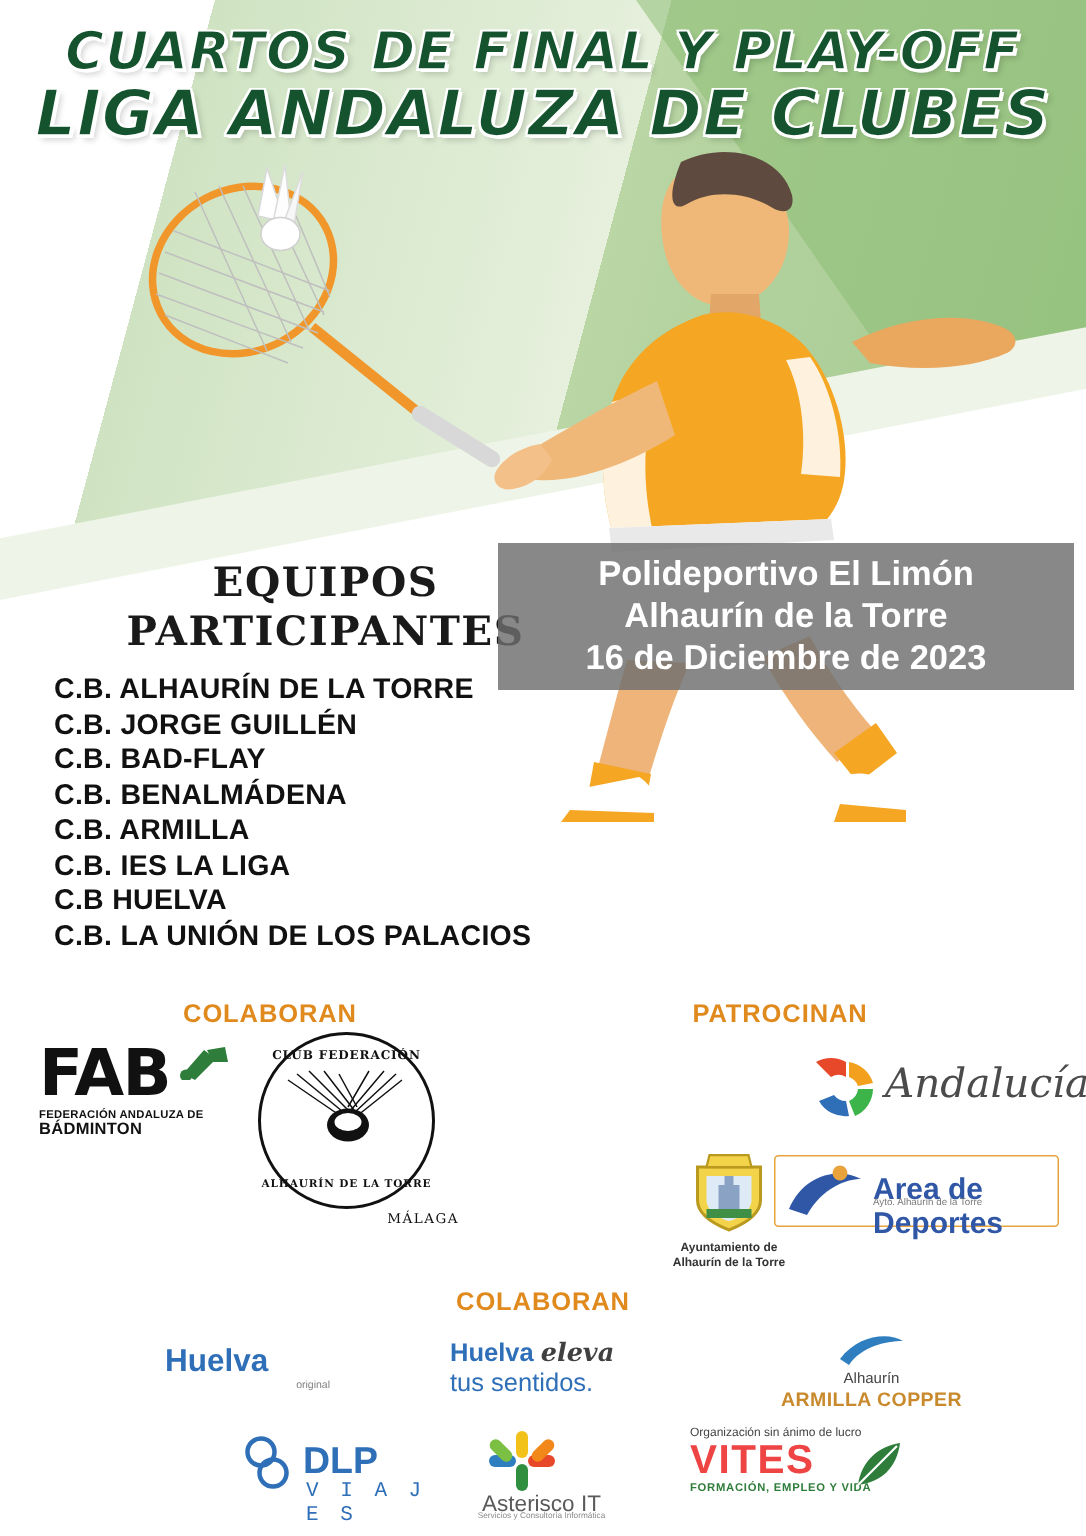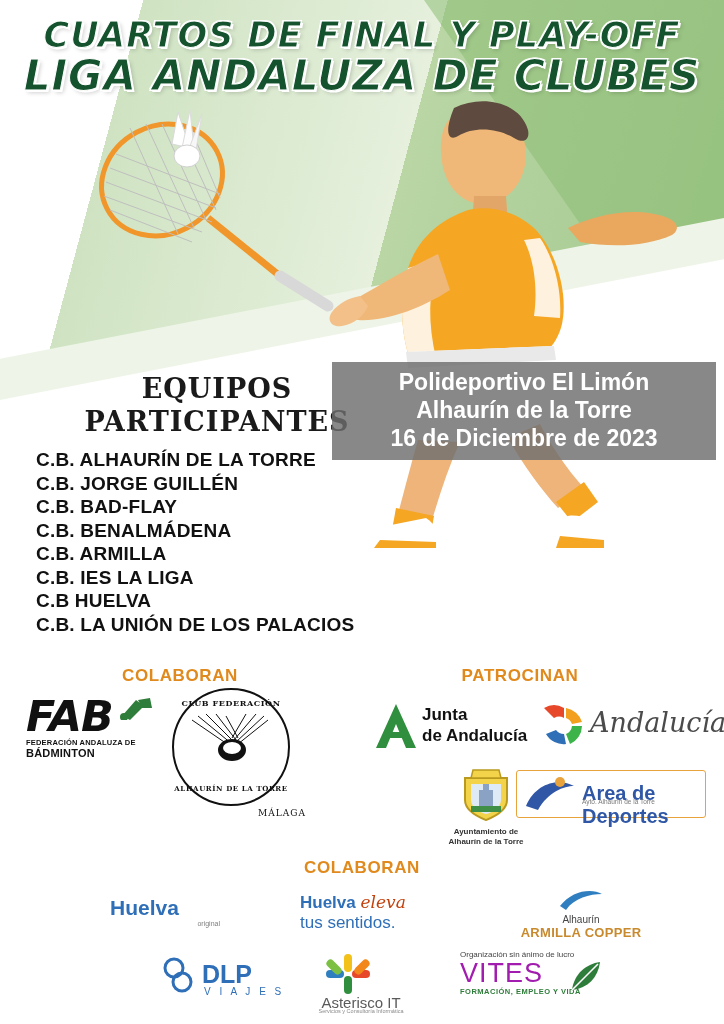--- a/index.html
+++ b/index.html
@@ -141,21 +141,21 @@
   .logo-cap {
     font-family: "Liberation Sans", sans-serif;
     text-align: center;
     color: #333;
   }
 
   
   .fab-box { left: 26px; top: 694px; width: 140px; height: 72px; }
   .fab-letters {
     font-family: "DejaVu Sans", sans-serif;
-    font-weight: bold; font-style: italic;
+    font-weight: bold; 
     font-size: 43px; line-height: 44px; color: #111;
     letter-spacing: -1px;
   }
   .fab-sub1 { font-size: 7.5px; font-weight: bold; color: #111; letter-spacing: .2px; }
   .fab-sub2 { font-size: 11px; font-weight: bold; color: #111; letter-spacing: .2px; }
 
   
   .club-box { left: 172px; top: 688px; width: 132px; height: 130px; }
   .club-circle {
     position: absolute; left: 0; top: 0;
@@ -196,39 +196,39 @@
   .area-word { font-family: "Liberation Sans", sans-serif; font-weight: bold; font-size: 20px; color: #2f57a6; }
   .area-sub { font-size: 6.5px; color: #7a7a7a; }
 
   
   .huelva-box { left: 110px; top: 896px; width: 120px; height: 40px; }
   .huelva-word { font-family: "Liberation Sans", sans-serif; font-weight: bold; font-size: 21px; color: #2f6fb8; }
   .huelva-sub { font-size: 7px; color: #7f7f7f; text-align: right; }
 
   .huelvae-box { left: 300px; top: 892px; width: 140px; height: 46px; }
   .huelvae-l1 { font-family: "Liberation Sans", sans-serif; font-weight: bold; font-size: 17px; color: #2f6fb8; }
-  .huelvae-l1 em { font-family: "DejaVu Serif", serif; font-style: italic; font-weight: normal; color: #c2410c; }
+  .huelvae-l1 em { font-family: "DejaVu Serif", serif; font-style: italic; font-weight: bold; color: #404040; }
   .huelvae-l2 { font-family: "Liberation Sans", sans-serif; font-weight: normal; font-size: 17px; color: #2f6fb8; }
 
   .atlantic-box { left: 516px; top: 888px; width: 130px; height: 52px; }
   .atl-l1 { font-size: 10px; color: #444; font-family: "Liberation Sans", sans-serif; }
   .atl-l2 { font-size: 13px; font-weight: bold; color: #11306b; letter-spacing: .3px; }
   .atl-l2 span { color: #c98a2e; }
 
   .dlp-box { left: 160px; top: 956px; width: 130px; height: 50px; }
   .dlp-word { font-family: "Liberation Sans", sans-serif; font-weight: bold; font-size: 25px; color: #2f6fb8; }
-  .dlp-sub { font-family: Liberation Sans, sans-serif; font-size: 10px; color: #2f6fb8; letter-spacing: 3px; }
+  .dlp-sub { font-family: Liberation Mono, monospace; font-size: 14px; color: #2f6fb8; letter-spacing: 3px; }
 
   .aster-box { left: 296px; top: 952px; width: 130px; height: 58px; }
   .aster-word { font-family: "Liberation Sans", sans-serif; font-size: 15px; color: #5a5a5a; }
   .aster-sub { font-size: 5.5px; color: #8a8a8a; }
 
   .vites-box { left: 460px; top: 950px; width: 190px; height: 58px; }
   .vites-l1 { font-size: 8px; color: #444; }
-  .vites-l2 { font-family: "Liberation Sans", sans-serif; font-weight: normal; font-size: 27px; color: #a21caf; line-height: 28px; letter-spacing: 1px; }
+  .vites-l2 { font-family: "Liberation Sans", sans-serif; font-weight: bold; font-size: 27px; color: #ef4444; line-height: 28px; letter-spacing: 1px; }
   .vites-l3 { font-size: 7.5px; font-weight: bold; color: #2f7d3a; letter-spacing: .5px; }
 </style>
 </head>
 <body>
 
 <div class="poster">
 
   <div class="bg-band">
     <div class="sh1"></div>
     <div class="tri-dark"></div>
@@ -337,30 +337,20 @@
         <path d="M20 8 L 58 34 M26 4 L 60 32 M34 2 L 62 30 M44 2 L 64 28 M54 4 L 66 26"></path>
         <path d="M96 8 L 66 32 M92 4 L 64 30 M84 2 L 62 28 M74 2 L 60 26"></path>
       </g>
       <ellipse cx="60" cy="38" rx="14" ry="11" fill="#111"></ellipse>
       <ellipse cx="60" cy="36" rx="9" ry="6" fill="#fff"></ellipse>
     </svg>
     <div class="club-bot-text">ALHAURÍN DE LA TORRE</div>
     <div class="club-malaga">MÁLAGA</div>
   </div>
 
-  <div class="logo junta-box">
-    <svg width="44" height="50" viewBox="0 0 44 50" style="position:absolute;left:0;top:2px">
-      <path d="M22 2 L 42 46 L 32 46 L 22 22 L 12 46 L 2 46 Z" fill="#2f8f3e"></path>
-      <rect x="12" y="30" width="20" height="6" fill="#2f8f3e"></rect>
-    </svg>
-    <div style="position:absolute;left:48px;top:4px">
-      <div class="junta-text1">Junta</div>
-      <div class="junta-text2">de Andalucía</div>
-    </div>
-  </div>
 
   <div class="logo andalucia-box">
     <svg width="46" height="44" viewBox="0 0 46 44" style="position:absolute;left:0;top:4px">
       <path d="M4 4 A 20 20 0 0 1 24 4 L 24 14 A 10 10 0 0 0 14 14 Z" fill="#e8482a"></path>
       <path d="M26 4 A 20 20 0 0 1 42 18 L 32 20 A 10 10 0 0 0 26 14 Z" fill="#f2a01d"></path>
       <path d="M42 22 A 20 20 0 0 1 30 40 L 26 30 A 10 10 0 0 0 32 22 Z" fill="#3cb44a"></path>
       <path d="M26 40 A 20 20 0 0 1 6 30 L 16 26 A 10 10 0 0 0 24 30 Z" fill="#2f6fb8"></path>
     </svg>
     <div class="andalucia-word" style="position:absolute;left:50px;top:8px">Andalucía</div>
   </div>

